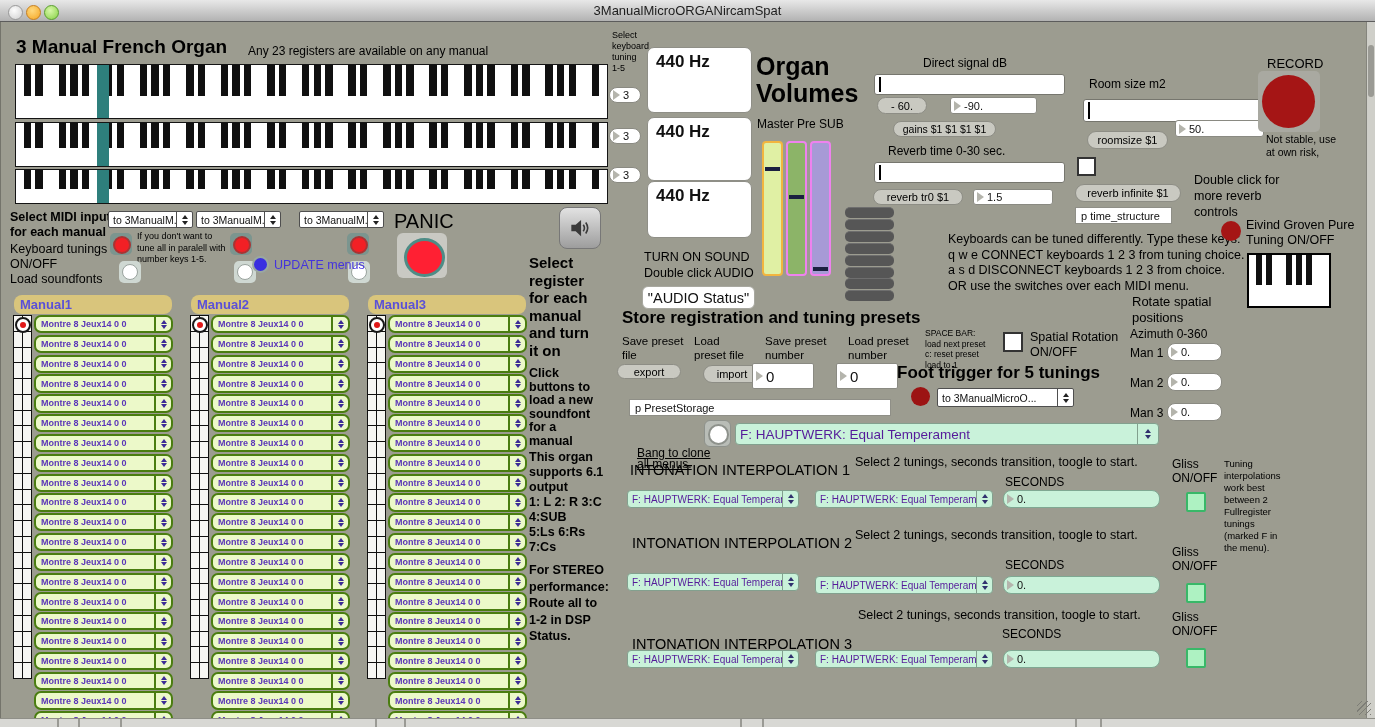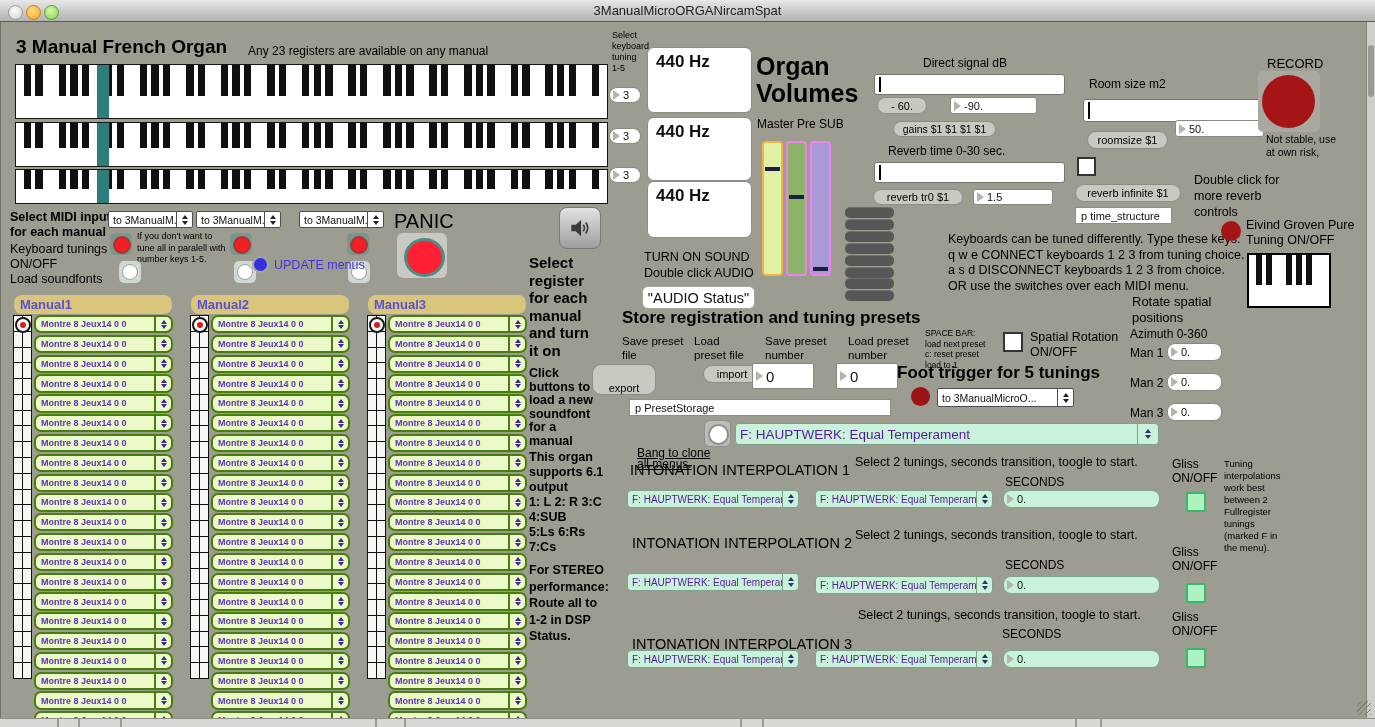--- a/index.html
+++ b/index.html
@@ -1208,21 +1208,21 @@
 
   <div class="abs t b" style="left:622px;top:308px;font-size:17px;">Store registration and tuning presets</div>
   <div class="abs t pre" style="left:622px;top:334px;font-size:11.5px;line-height:14px;">Save preset
 file</div>
   <div class="abs t pre" style="left:694px;top:334px;font-size:11.5px;line-height:14px;">Load
 preset file</div>
   <div class="abs t pre" style="left:765px;top:334px;font-size:11.5px;line-height:14px;">Save preset
 number</div>
   <div class="abs t pre" style="left:848px;top:334px;font-size:11.5px;line-height:14px;">Load preset
 number</div>
-  <div class="abs pill" style="left:592px;top:364px;width:64px;height:31px;align-items:flex-end;">
+  <div class="abs pill" style="left:617px;top:364px;width:64px;height:15px;align-items:flex-end;">
       <span>export</span>
     </div>
   <div class="abs pill" style="left:703px;top:365px;width:58px;height:18px;">
       <span>import</span>
     </div>
   <div class="abs nbox nboxsq" style="left:752px;top:363px;width:62px;height:26px;font-size:15px;border-radius:2px;">
       <i class="tri"></i>
       <span>0</span>
     </div>
   <div class="abs nbox nboxsq" style="left:836px;top:363px;width:62px;height:26px;font-size:15px;border-radius:2px;">

